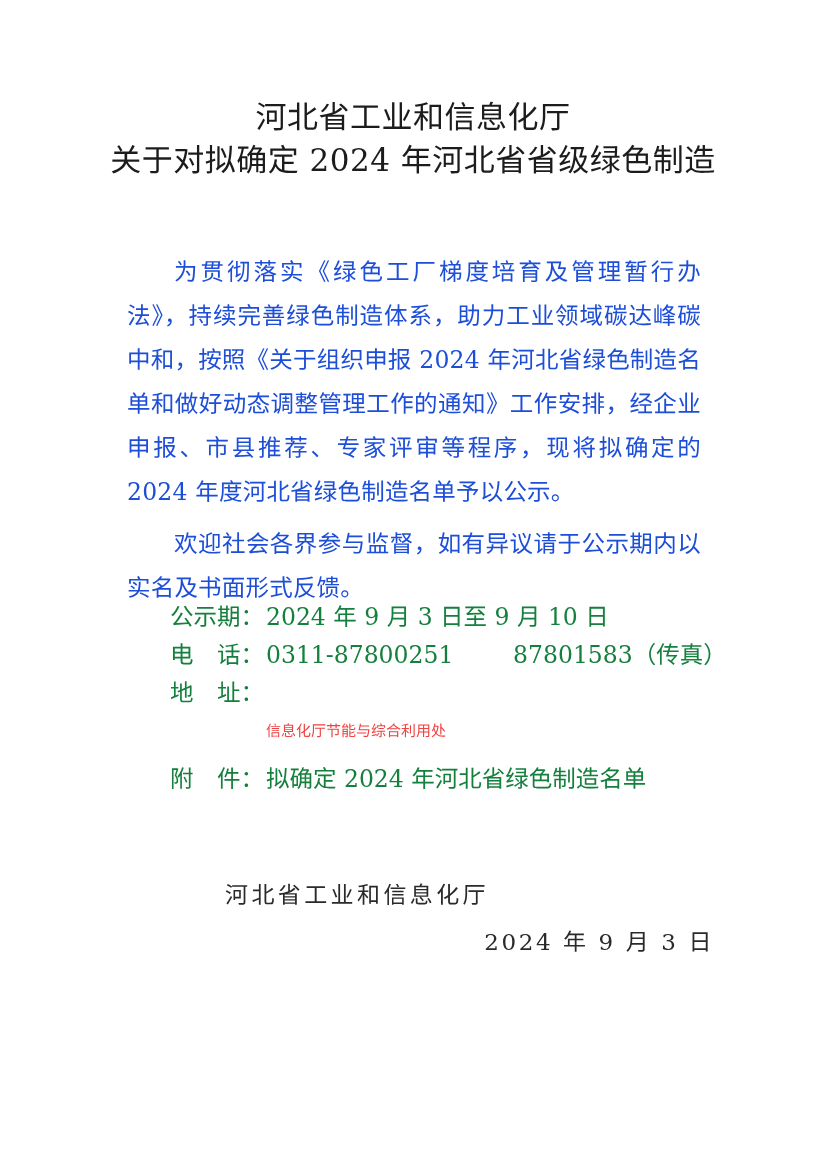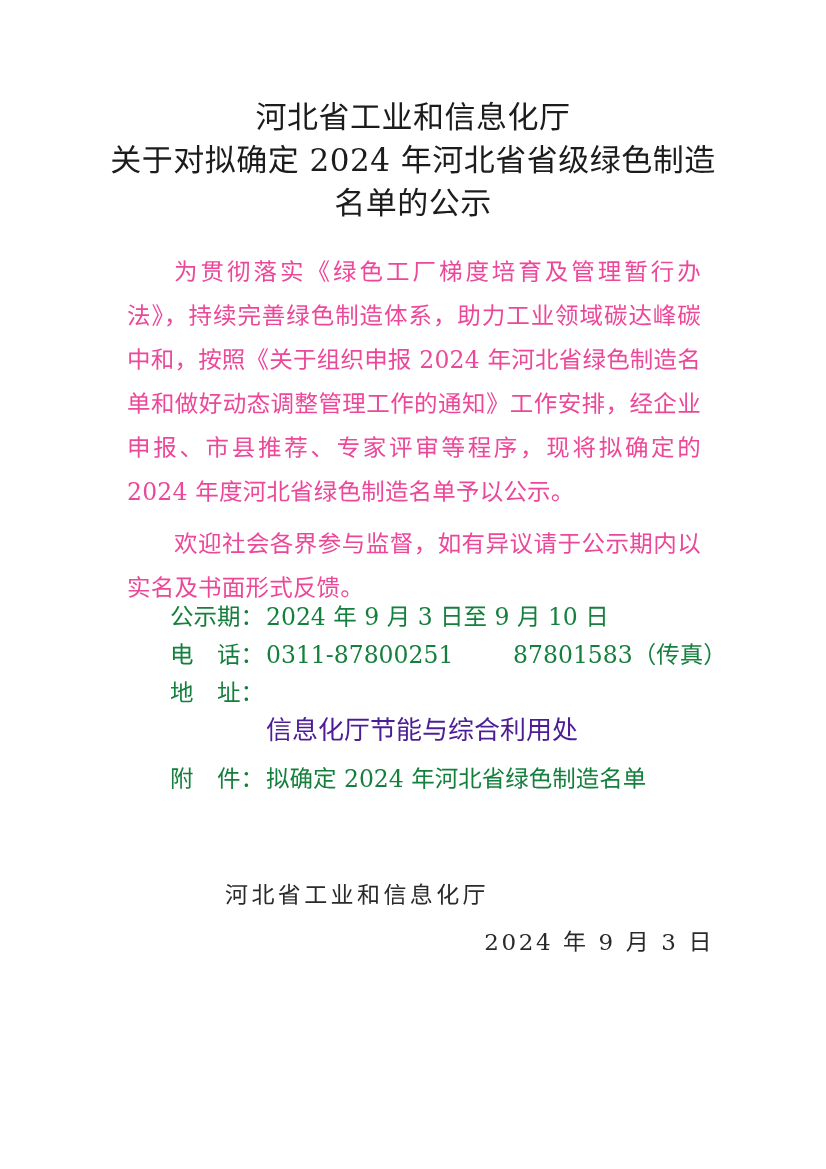--- a/index.html
+++ b/index.html
@@ -48,21 +48,21 @@
     width: 574px;
   }
   .para {
     font-family: "DejaVu Serif", "Liberation Serif", serif;
     font-size: 23.5px;
     line-height: 44px;
     text-align: justify;
     text-justify: inter-ideograph;
     text-indent: 2em;
     margin: 0;
-    color: #ec4899;
+    color: #1d4ed8;
     letter-spacing: 0.2px;
   }
   .para + .para {
     margin-top: 8px;
   }
 
   
   .info-block {
     position: absolute;
     left: 170px;
@@ -82,24 +82,24 @@
     flex: 0 0 auto;
     width: 96px;
     white-space: pre;
   }
   .info-value {
     flex: 1 1 auto;
     white-space: pre-wrap;
   }
   .info-value-cont {
     padding-left: 96px;
-    font-family: Liberation Serif, serif;
-    font-size: 26px;
+    font-family: Liberation Sans, sans-serif;
+    font-size: 15px;
     line-height: 38px;
-    color: #4c1d95;
+    color: #ef4444;
   }
   .spacer-row {
     height: 10px;
   }
 
   
   .sign-block {
     position: absolute;
     left: 0;
     top: 872px;
@@ -123,21 +123,20 @@
   }
 </style>
 </head>
 <body>
 
 <div class="page">
 
   <div class="doc-title">
     <span class="tline">河北省工业和信息化厅</span>
     <span class="tline">关于对拟确定 2024 年河北省省级绿色制造</span>
-    <span class="tline">名单的公示</span>
   </div>
 
   <div class="body-block">
     <p class="para">为贯彻落实《绿色工厂梯度培育及管理暂行办法》，持续完善绿色制造体系，助力工业领域碳达峰碳中和，按照《关于组织申报 2024 年河北省绿色制造名单和做好动态调整管理工作的通知》工作安排，经企业申报、市县推荐、专家评审等程序，现将拟确定的 2024 年度河北省绿色制造名单予以公示。</p>
     <p class="para">欢迎社会各界参与监督，如有异议请于公示期内以实名及书面形式反馈。</p>
   </div>
 
   <div class="info-block">
 
     <div class="info-row">

